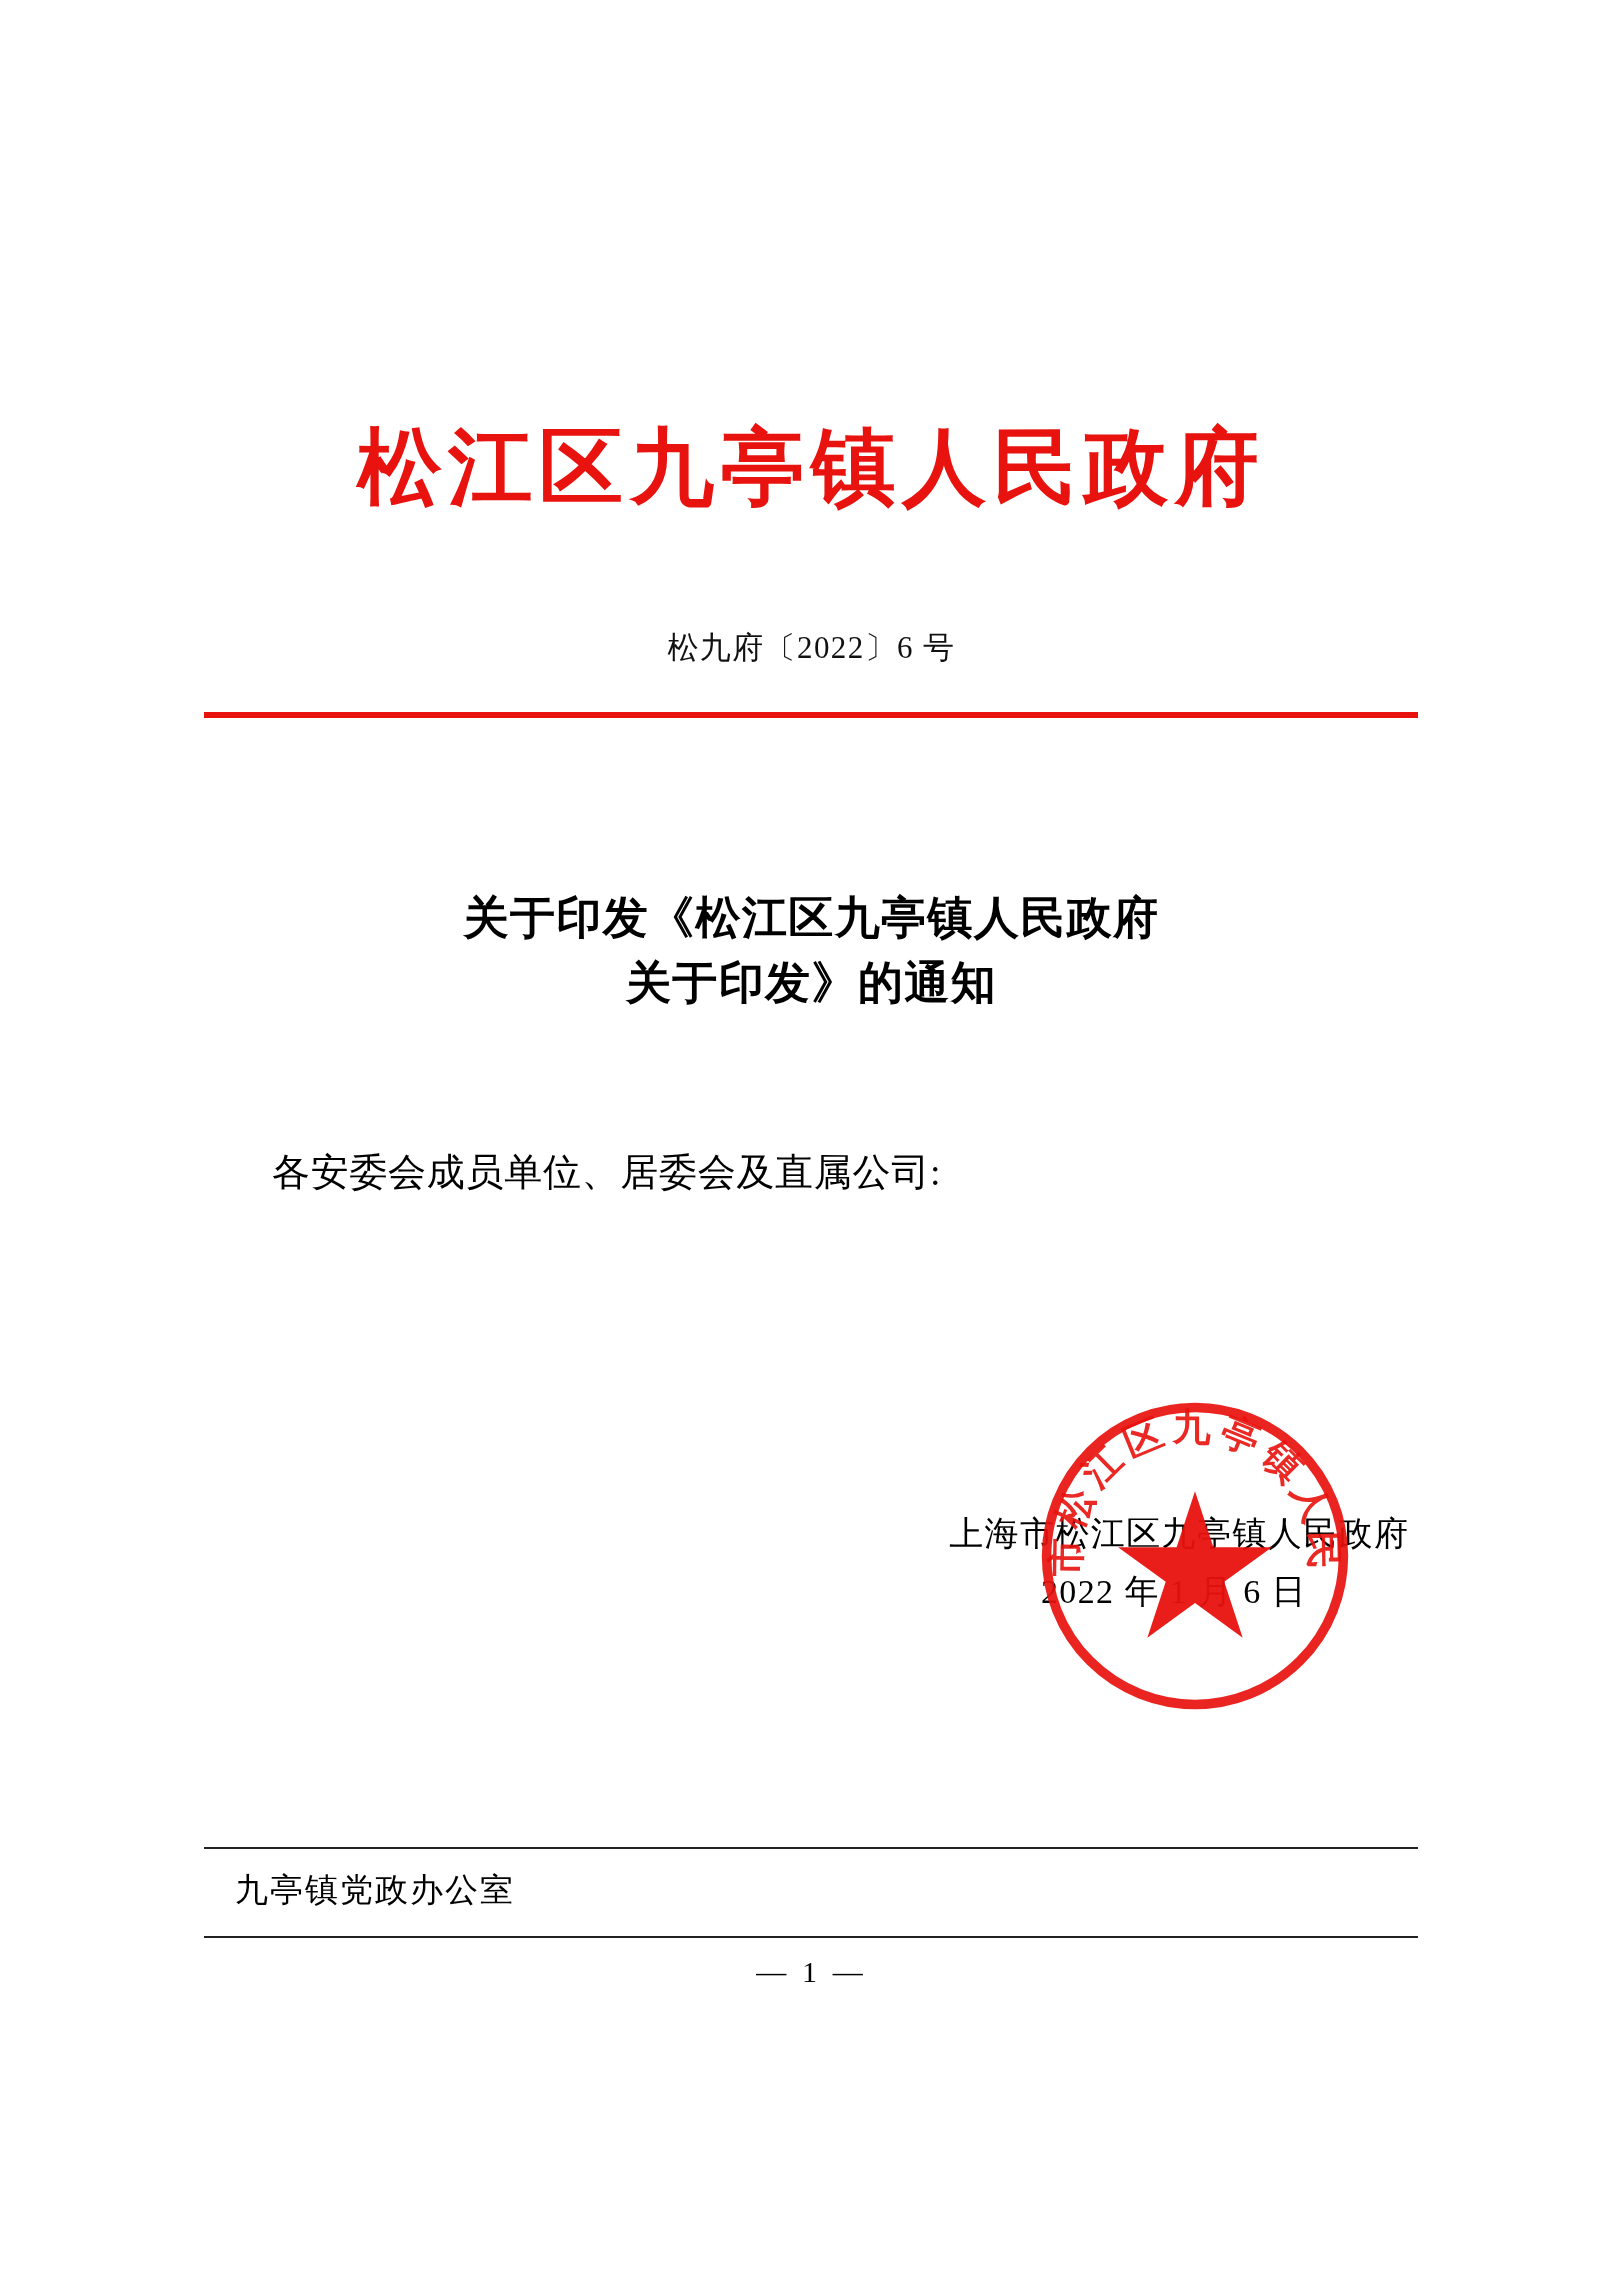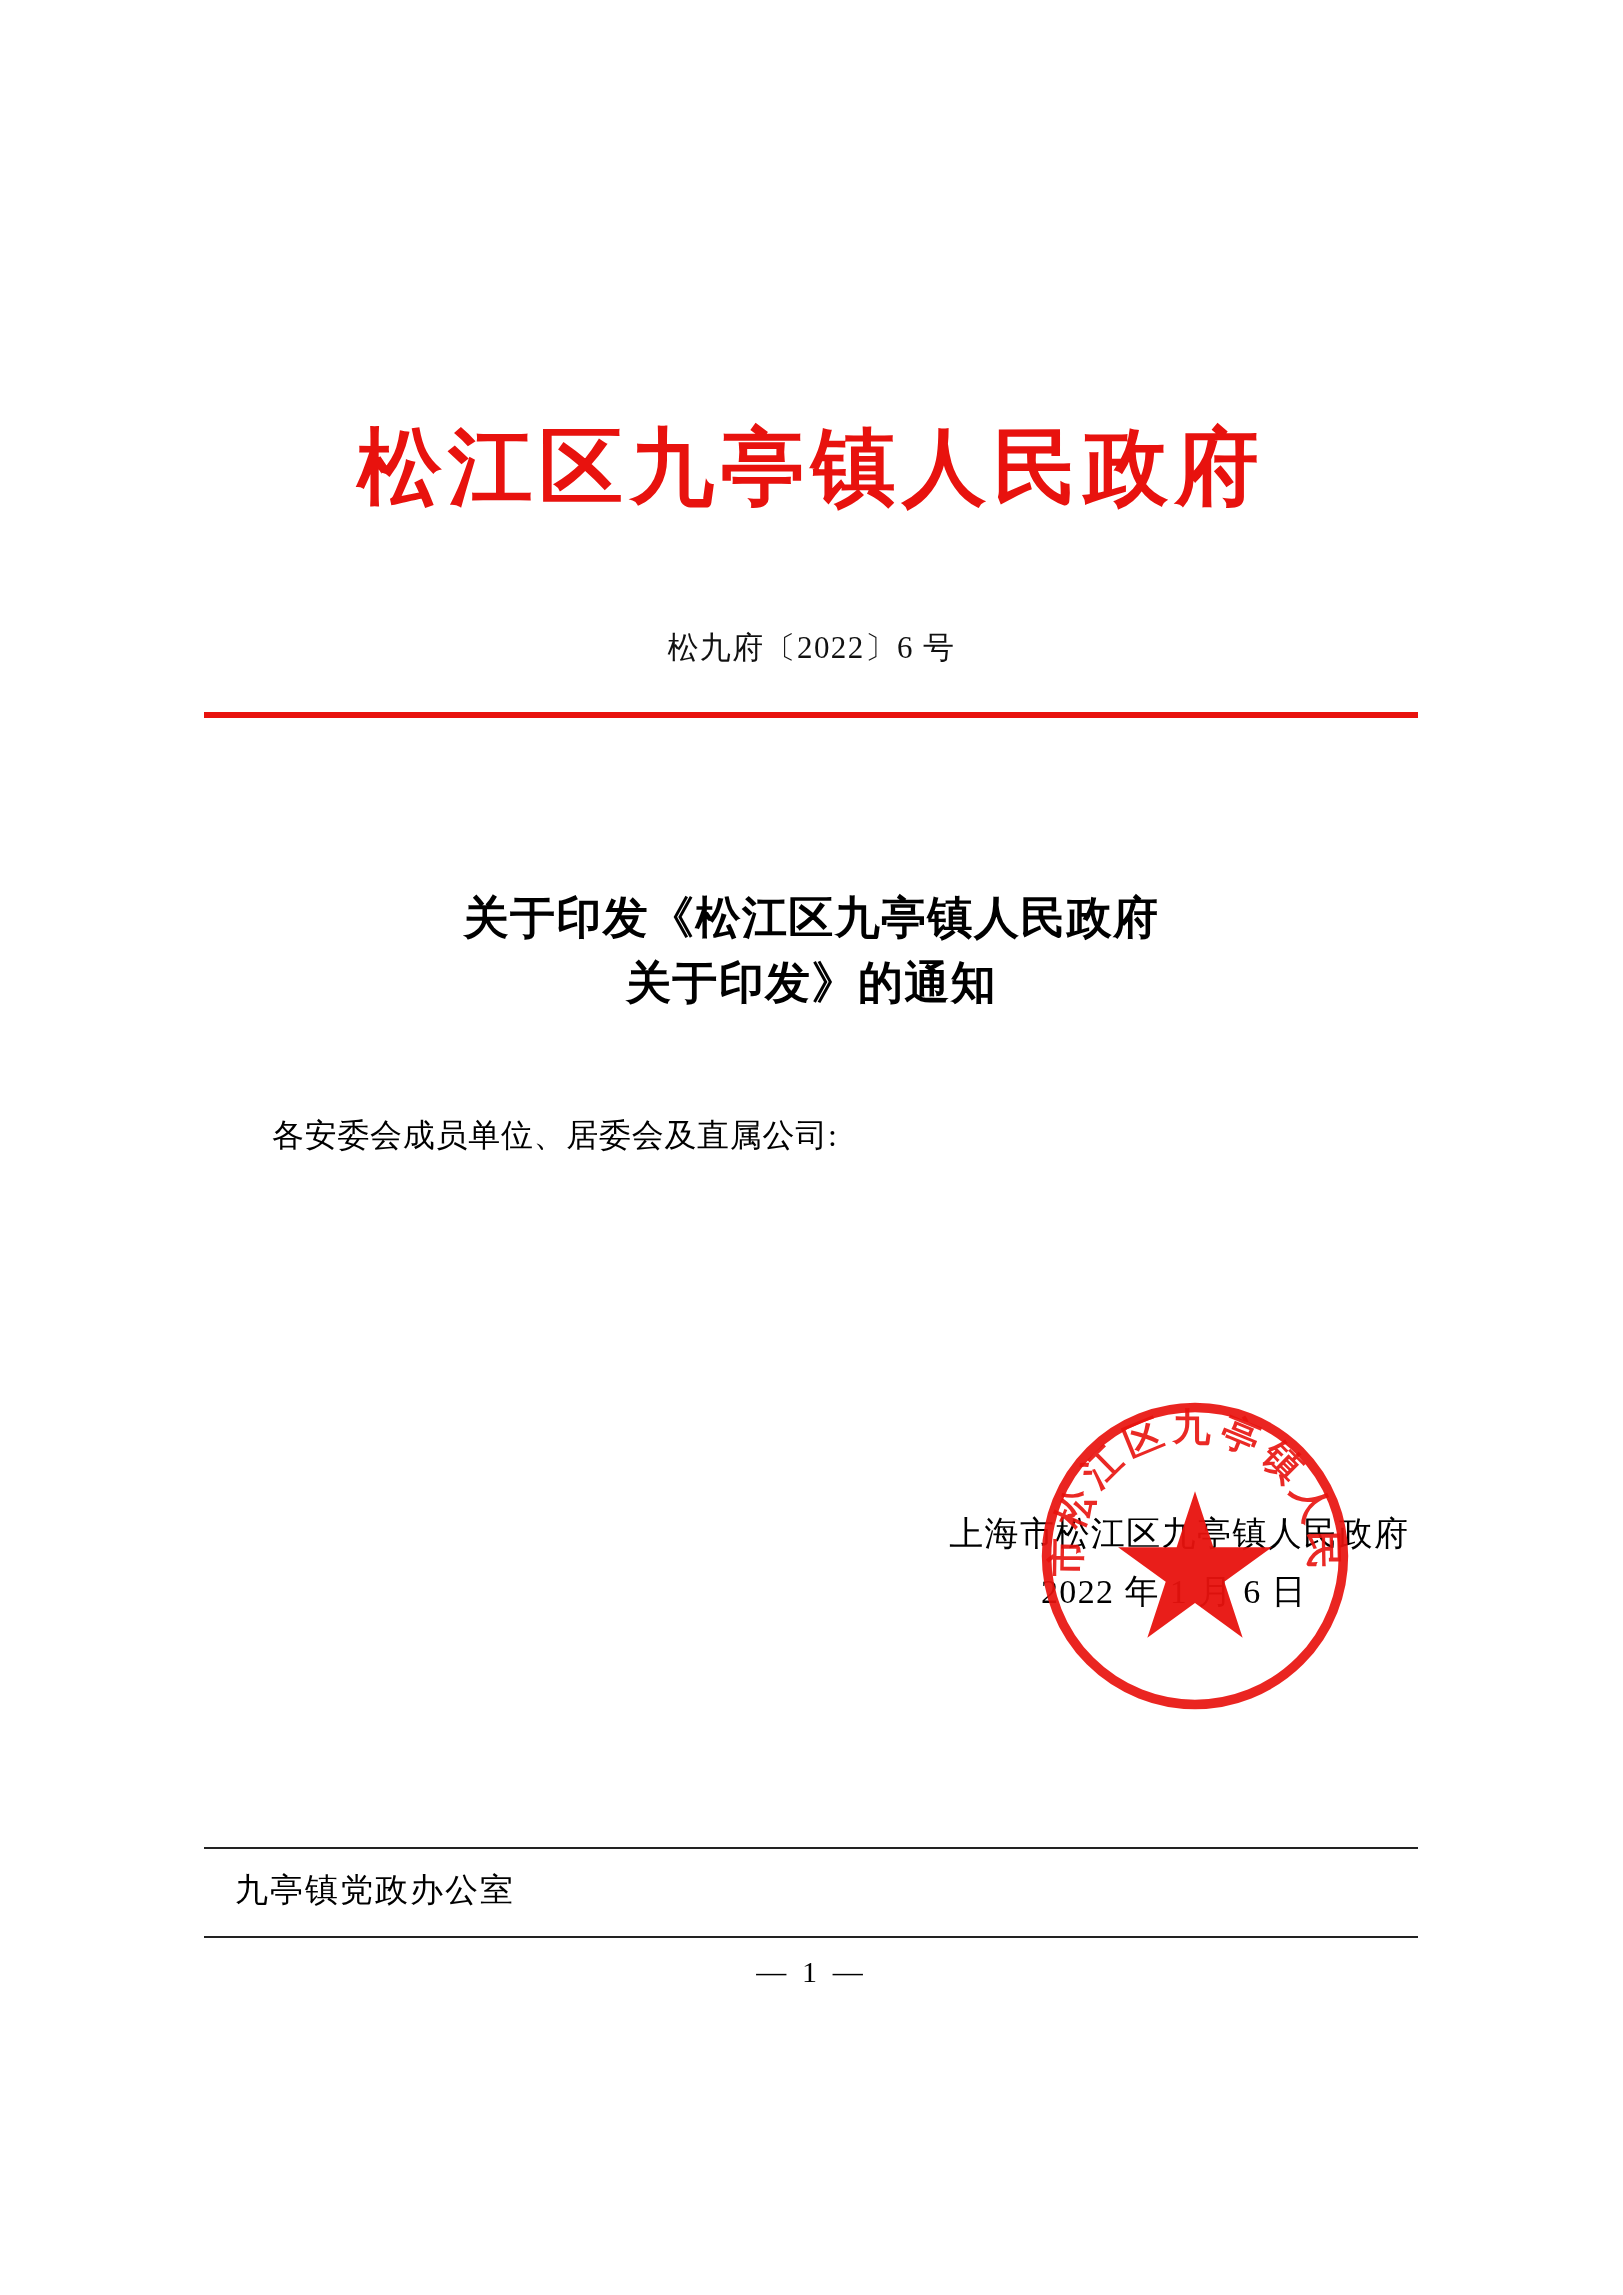--- a/index.html
+++ b/index.html
@@ -71,24 +71,24 @@
     font-size: 45px;
     line-height: 1.45;
     letter-spacing: 1.4px;
     color: #000;
   }
   .subject .line { display: block; white-space: nowrap; }
 
   
   .body-block {
     position: absolute;
-    top: 1110px;
+    top: 1142px;
     left: 204px;
     width: 1219px;
-    font-size: 32px;
+    font-size: 38px;
     line-height: 1.62;
     letter-spacing: 0.7px;
     color: #000;
   }
   .body-block p {
     margin: 0 0 5.4px 0;
   }
   .indent2 { text-indent: 68px; }
 
   

